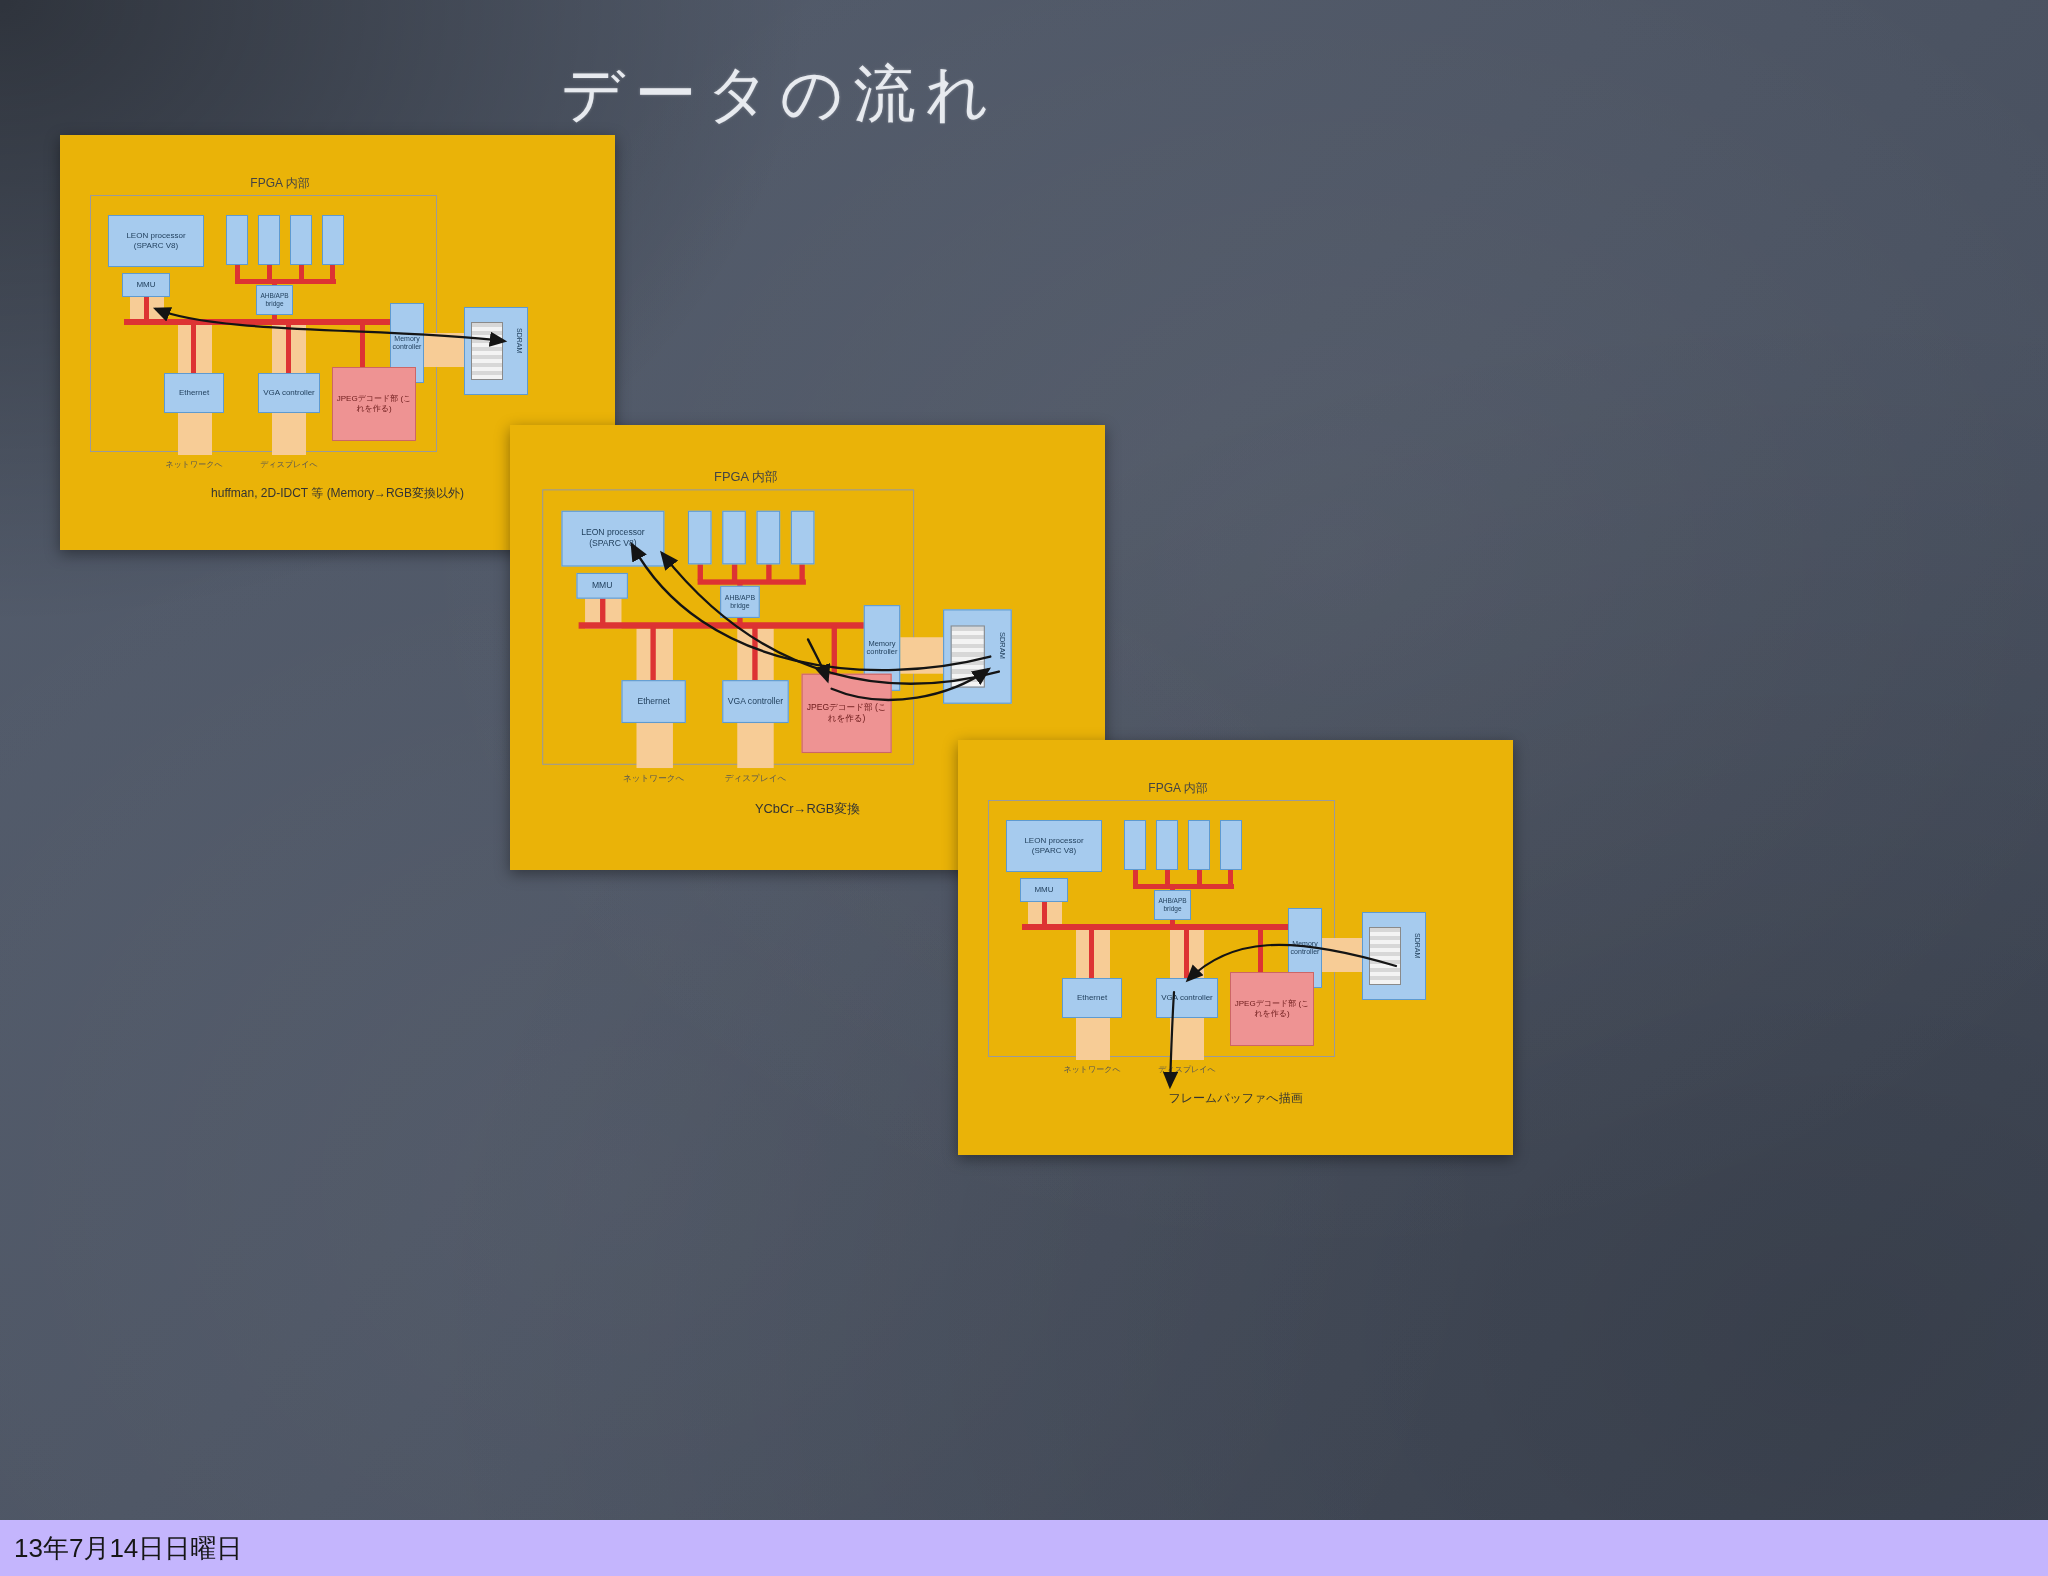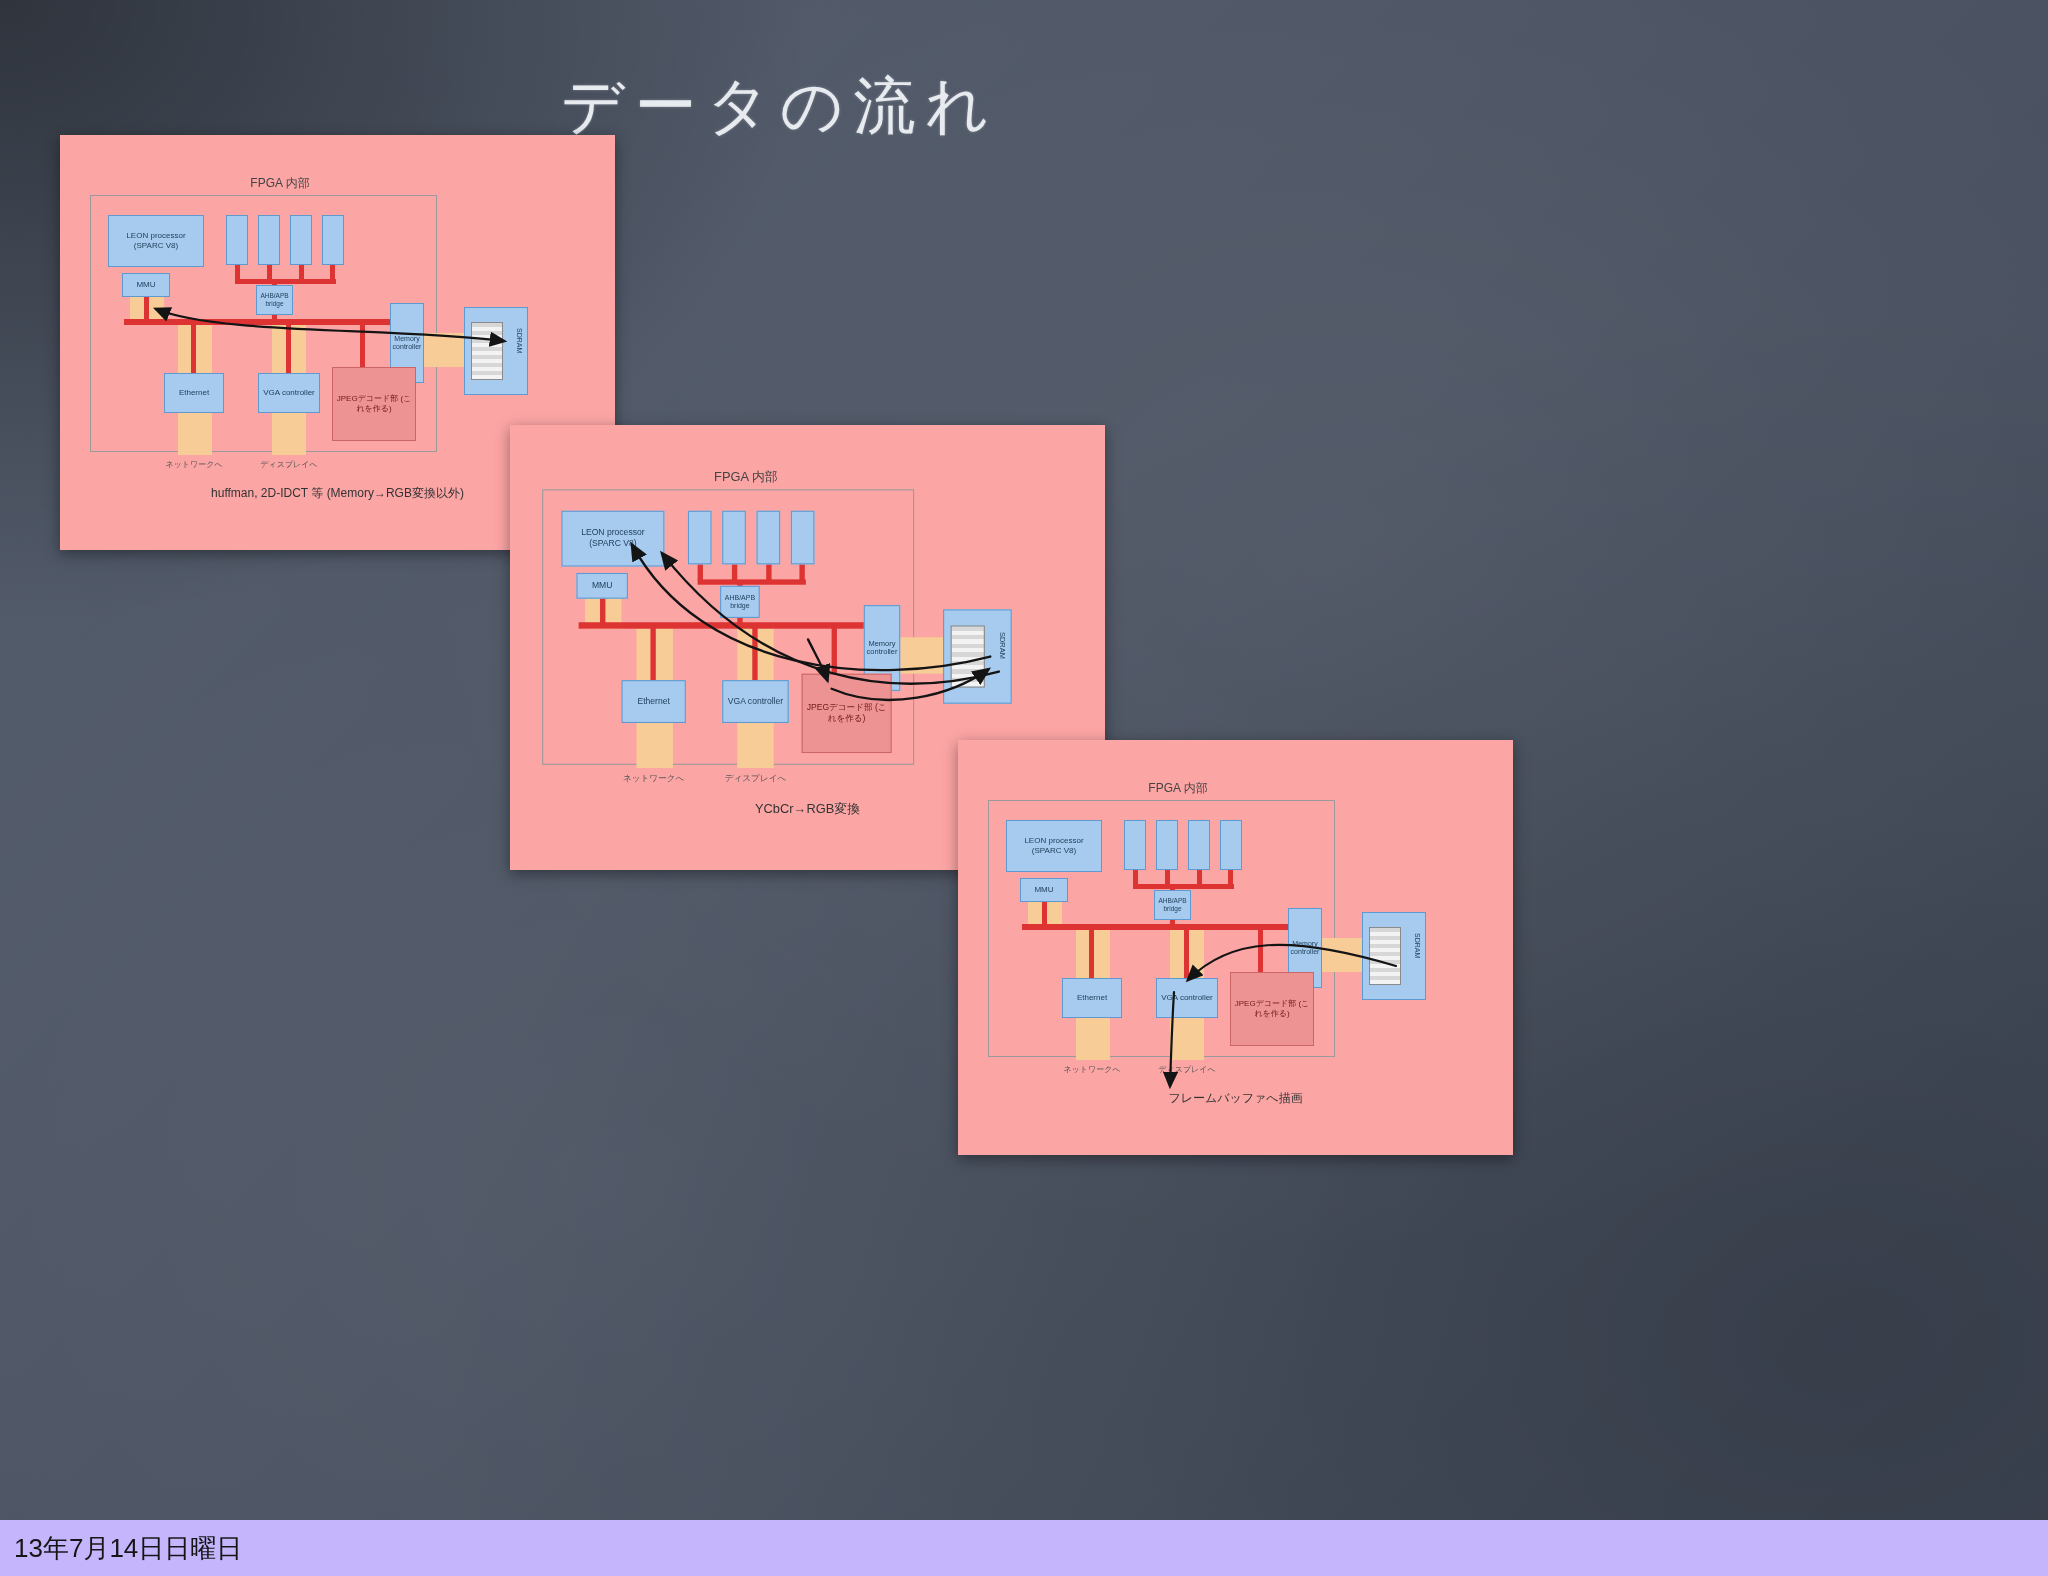--- a/index.html
+++ b/index.html
@@ -9,24 +9,24 @@
     background:
       radial-gradient(ellipse at 0% 0%, rgba(0,0,0,0.45), transparent 28%),
       radial-gradient(ellipse at 65% 35%, rgba(255,255,255,0.05), transparent 50%),
       radial-gradient(ellipse at 30% 75%, rgba(255,255,255,0.04), transparent 45%),
       radial-gradient(ellipse at 90% 85%, rgba(0,0,0,0.18), transparent 55%),
       linear-gradient(135deg,#555e6e 0%,#4d5564 45%,#424a59 100%);
   }
   .slide-title{
     position:absolute;left:500px;top:52px;width:560px;text-align:center;
     font-family:"DejaVu Serif", serif;font-size:62px;color:#e7eaef;
-    letter-spacing:10px;text-shadow:0 0 3px rgba(255,255,255,0.30);margin-top:12px;
+    letter-spacing:10px;text-shadow:0 0 3px rgba(255,255,255,0.30);
   }
   .panel{
-    position:absolute;background:#fca5a5;
+    position:absolute;background:#eab308;
     box-shadow:0 4px 14px rgba(0,0,0,0.40);
   }
   #panel1{left:60px;top:135px;width:555px;height:415px;}
   #panel2{left:510px;top:425px;width:595px;height:445px;}
   #panel3{left:958px;top:740px;width:555px;height:415px;}
   .diagram{position:relative;width:555px;height:415px;transform-origin:top left;}
   #panel2 .diagram{transform:scale(1.072);}
   .fpga-label{position:absolute;left:150px;top:40px;width:140px;text-align:center;
     font-size:12px;color:#444;z-index:3;}
   .fpga-border{position:absolute;left:30px;top:60px;width:345px;height:255px;

